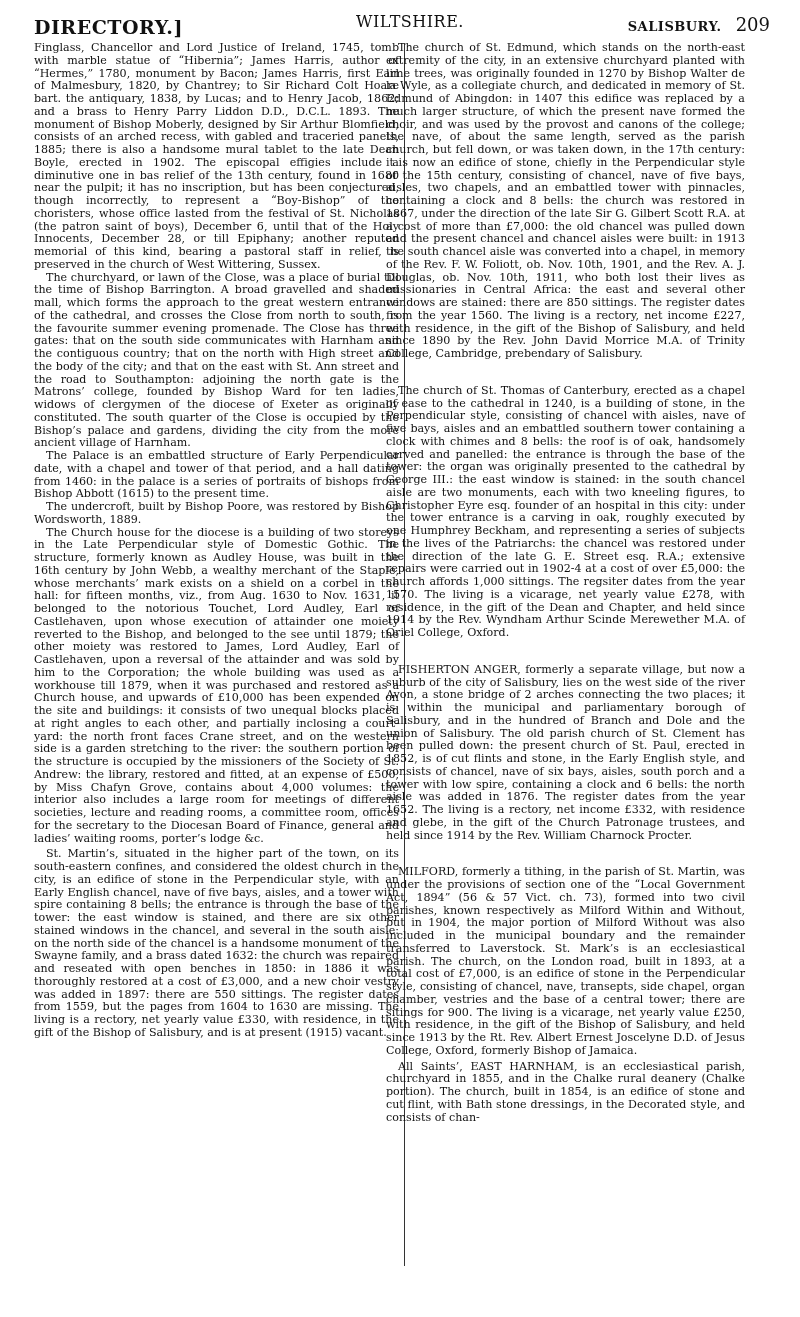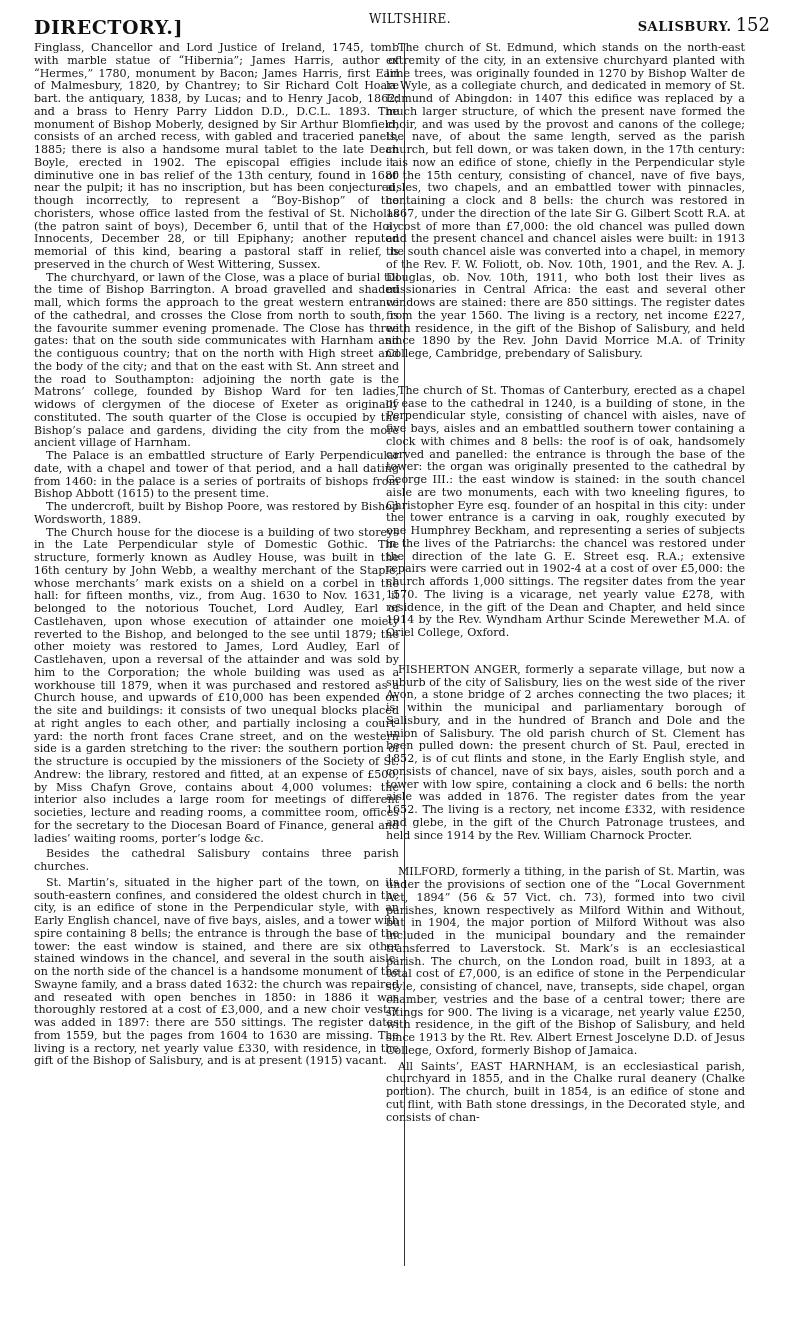--- a/index.html
+++ b/index.html
@@ -10,26 +10,26 @@
     }
     .header {
       position: absolute; top: 12px; left: 34px; right: 30px; height: 24px;
     }
     .hdr-left {
       position: absolute; left: 0; top: 4px;
       font-size: 19px; letter-spacing: 0.5px; font-variant: small-caps; font-weight: bold;
     }
     .hdr-center {
       position: absolute; left: 16px; right: 0; top: 0; text-align: center;
-      font-size: 12px; letter-spacing: 0.5px;
+      font-size: 16px; letter-spacing: 0.5px;
     }
     .hdr-right {
       position: absolute; right: 0; top: 2px; font-size: 13px; font-weight: bold;
     }
-    .hdr-right .place { font-variant: small-caps; letter-spacing: 0.5px; margin-right: 4px; }
+    .hdr-right .place { font-variant: small-caps; letter-spacing: 0.5px; margin-right: 14px; }
     .hdr-right .pageno { font-size: 18px; font-weight: normal; }
     .column {
       position: absolute; top: 42px;
       font-size: 11.1px; line-height: 12.75px;
       text-align: justify; hyphens: manual;
     }
     .col-left { left: 34px; width: 365px; }
     .col-right { left: 386px; width: 359px; }
     .divider {
       position: absolute; left: 404px; top: 44px; height: 1222px;
@@ -39,31 +39,30 @@
     .para.spaced { margin-top: 24px; }
     .para.gap { margin-top: 3px; }
   </style>
 </head>
 <body>
 
 <div class="header">
   <span class="hdr-left">DIRECTORY.]</span>
   <span class="hdr-center">WILTSHIRE.</span>
   <span class="hdr-right">
-    <span class="place">SALISBURY.</span><span class="pageno">152</span>
+    <span class="place">SALISBURY.</span><span class="pageno">209</span>
   </span>
 </div>
 
 <div class="column col-left">
   <p class="para" style="text-indent:0">Finglass, Chancellor and Lord Justice of Ireland, 1745, tomb with marble statue of “Hibernia”; James Harris, author of “Hermes,” 1780, monument by Bacon; James Harris, first Earl of Malmesbury, 1820, by Chantrey; to Sir Richard Colt Hoare bart. the antiquary, 1838, by Lucas; and to Henry Jacob, 1862; and a brass to Henry Parry Liddon D.D., D.C.L. 1893. The monument of Bishop Moberly, designed by Sir Arthur Blomfield, consists of an arched recess, with gabled and traceried panels, 1885; there is also a handsome mural tablet to the late Dean Boyle, erected in 1902. The episcopal effigies include a diminutive one in bas relief of the 13th century, found in 1680 near the pulpit; it has no inscription, but has been conjectured, though incorrectly, to represent a “Boy-Bishop” of the choristers, whose office lasted from the festival of St. Nicholas (the patron saint of boys), December 6, until that of the Holy Innocents, December 28, or till Epiphany; another reputed memorial of this kind, bearing a pastoral staff in relief, is preserved in the church of West Wittering, Sussex.</p>
   <p class="para">The churchyard, or lawn of the Close, was a place of burial till the time of Bishop Barrington. A broad gravelled and shaded mall, which forms the approach to the great western entrance of the cathedral, and crosses the Close from north to south, is the favourite summer evening promenade. The Close has three gates: that on the south side communicates with Harnham and the contiguous country; that on the north with High street and the body of the city; and that on the east with St. Ann street and the road to Southampton: adjoining the north gate is the Matrons’ college, founded by Bishop Ward for ten ladies, widows of clergymen of the diocese of Exeter as originally constituted. The south quarter of the Close is occupied by the Bishop’s palace and gardens, dividing the city from the more ancient village of Harnham.</p>
   <p class="para">The Palace is an embattled structure of Early Perpendicular date, with a chapel and tower of that period, and a hall dating from 1460: in the palace is a series of portraits of bishops from Bishop Abbott (1615) to the present time.</p>
   <p class="para">The undercroft, built by Bishop Poore, was restored by Bishop Wordsworth, 1889.</p>
   <p class="para">The Church house for the diocese is a building of two storeys in the Late Perpendicular style of Domestic Gothic. The structure, formerly known as Audley House, was built in the 16th century by John Webb, a wealthy merchant of the Staple, whose merchants’ mark exists on a shield on a corbel in the hall: for fifteen months, viz., from Aug. 1630 to Nov. 1631, it belonged to the notorious Touchet, Lord Audley, Earl of Castlehaven, upon whose execution of attainder one moiety reverted to the Bishop, and belonged to the see until 1879; the other moiety was restored to James, Lord Audley, Earl of Castlehaven, upon a reversal of the attainder and was sold by him to the Corporation; the whole building was used as a workhouse till 1879, when it was purchased and restored as a Church house, and upwards of £10,000 has been expended on the site and buildings: it consists of two unequal blocks placed at right angles to each other, and partially inclosing a court-yard: the north front faces Crane street, and on the western side is a garden stretching to the river: the southern portion of the structure is occupied by the missioners of the Society of St. Andrew: the library, restored and fitted, at an expense of £500, by Miss Chafyn Grove, contains about 4,000 volumes: the interior also includes a large room for meetings of different societies, lecture and reading rooms, a committee room, offices for the secretary to the Diocesan Board of Finance, general and ladies’ waiting rooms, porter’s lodge &amp;c.</p>
-  <p class="para gap">Besides the cathedral Salisbury contains three parish churches.</p>
   <p class="para gap">St. Martin’s, situated in the higher part of the town, on its south-eastern confines, and considered the oldest church in the city, is an edifice of stone in the Perpendicular style, with an Early English chancel, nave of five bays, aisles, and a tower with spire containing 8 bells; the entrance is through the base of the tower: the east window is stained, and there are six other stained windows in the chancel, and several in the south aisle: on the north side of the chancel is a handsome monument of the Swayne family, and a brass dated 1632: the church was repaired and reseated with open benches in 1850: in 1886 it was thoroughly restored at a cost of £3,000, and a new choir vestry was added in 1897: there are 550 sittings. The register dates from 1559, but the pages from 1604 to 1630 are missing. The living is a rectory, net yearly value £330, with residence, in the gift of the Bishop of Salisbury, and is at present (1915) vacant.</p>
 </div>
 
 <div class="divider"></div>
 
 <div class="column col-right">
   <p class="para">The church of St. Edmund, which stands on the north-east extremity of the city, in an extensive churchyard planted with lime trees, was originally founded in 1270 by Bishop Walter de la Wyle, as a collegiate church, and dedicated in memory of St. Edmund of Abingdon: in 1407 this edifice was replaced by a much larger structure, of which the present nave formed the choir, and was used by the provost and canons of the college; the nave, of about the same length, served as the parish church, but fell down, or was taken down, in the 17th century: it is now an edifice of stone, chiefly in the Perpendicular style of the 15th century, consisting of chancel, nave of five bays, aisles, two chapels, and an embattled tower with pinnacles, containing a clock and 8 bells: the church was restored in 1867, under the direction of the late Sir G. Gilbert Scott R.A. at a cost of more than £7,000: the old chancel was pulled down and the present chancel and chancel aisles were built: in 1913 the south chancel aisle was converted into a chapel, in memory of the Rev. F. W. Foliott, ob. Nov. 10th, 1901, and the Rev. A. J. Douglas, ob. Nov. 10th, 1911, who both lost their lives as missionaries in Central Africa: the east and several other windows are stained: there are 850 sittings. The register dates from the year 1560. The living is a rectory, net income £227, with residence, in the gift of the Bishop of Salisbury, and held since 1890 by the Rev. John David Morrice M.A. of Trinity College, Cambridge, prebendary of Salisbury.</p>
   <p class="para spaced">The church of St. Thomas of Canterbury, erected as a chapel of ease to the cathedral in 1240, is a building of stone, in the Perpendicular style, consisting of chancel with aisles, nave of five bays, aisles and an embattled southern tower containing a clock with chimes and 8 bells: the roof is of oak, handsomely carved and panelled: the entrance is through the base of the tower: the organ was originally presented to the cathedral by George III.: the east window is stained: in the south chancel aisle are two monuments, each with two kneeling figures, to Christopher Eyre esq. founder of an hospital in this city: under the tower entrance is a carving in oak, roughly executed by one Humphrey Beckham, and representing a series of subjects in the lives of the Patriarchs: the chancel was restored under the direction of the late G. E. Street esq. R.A.; extensive repairs were carried out in 1902-4 at a cost of over £5,000: the church affords 1,000 sittings. The regsiter dates from the year 1570. The living is a vicarage, net yearly value £278, with residence, in the gift of the Dean and Chapter, and held since 1914 by the Rev. Wyndham Arthur Scinde Merewether M.A. of Oriel College, Oxford.</p>
   <p class="para spaced">FISHERTON ANGER, formerly a separate village, but now a suburb of the city of Salisbury, lies on the west side of the river Avon, a stone bridge of 2 arches connecting the two places; it is within the municipal and parliamentary borough of Salisbury, and in the hundred of Branch and Dole and the union of Salisbury. The old parish church of St. Clement has been pulled down: the present church of St. Paul, erected in 1852, is of cut flints and stone, in the Early English style, and consists of chancel, nave of six bays, aisles, south porch and a tower with low spire, containing a clock and 6 bells: the north aisle was added in 1876. The register dates from the year 1652. The living is a rectory, net income £332, with residence and glebe, in the gift of the Church Patronage trustees, and held since 1914 by the Rev. William Charnock Procter.</p>
   <p class="para spaced">MILFORD, formerly a tithing, in the parish of St. Martin, was under the provisions of section one of the “Local Government Act, 1894” (56 &amp; 57 Vict. ch. 73), formed into two civil parishes, known respectively as Milford Within and Without, but in 1904, the major portion of Milford Without was also included in the municipal boundary and the remainder transferred to Laverstock. St. Mark’s is an ecclesiastical parish. The church, on the London road, built in 1893, at a total cost of £7,000, is an edifice of stone in the Perpendicular style, consisting of chancel, nave, transepts, side chapel, organ chamber, vestries and the base of a central tower; there are sitings for 900. The living is a vicarage, net yearly value £250, with residence, in the gift of the Bishop of Salisbury, and held since 1913 by the Rt. Rev. Albert Ernest Joscelyne D.D. of Jesus College, Oxford, formerly Bishop of Jamaica.</p>

